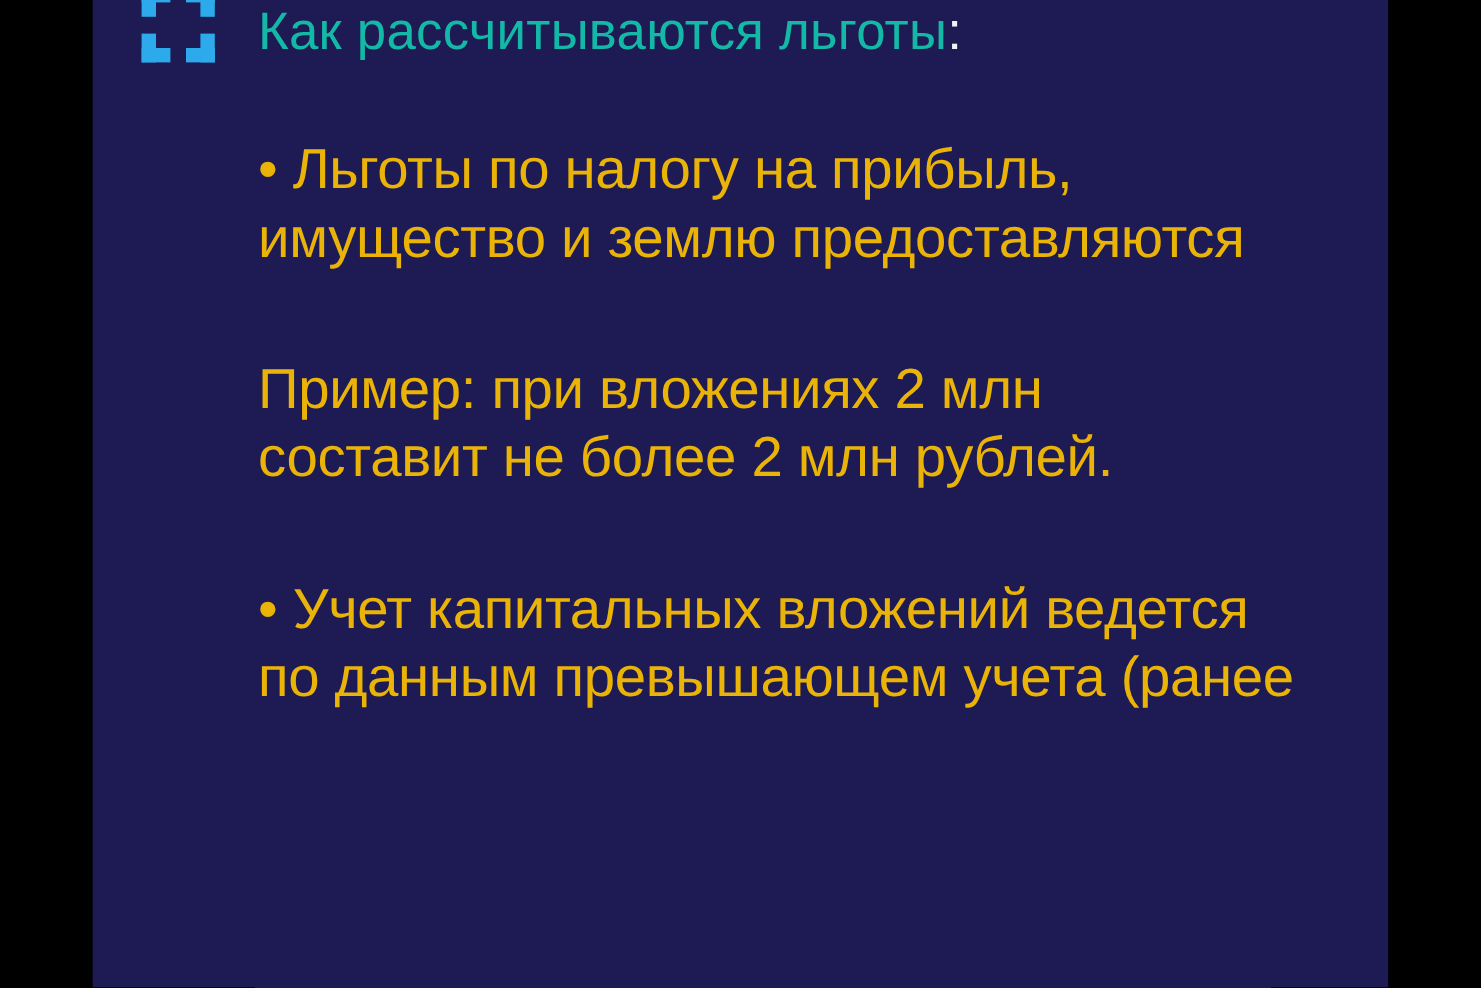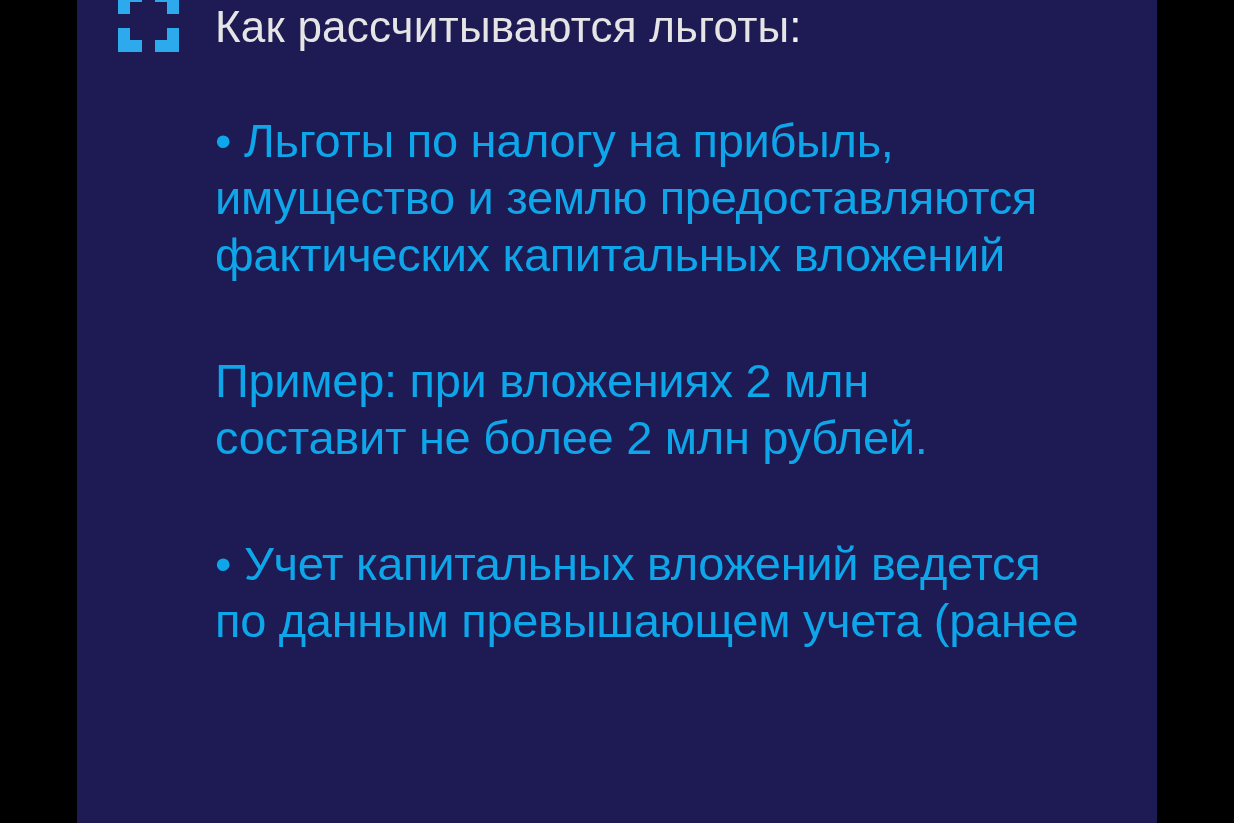--- a/index.html
+++ b/index.html
@@ -48,28 +48,28 @@
   .heading {
     position: absolute;
     left: 138px; top: 0;
     width: 900px;
     font-size: 44px;
     line-height: 54px;
     font-weight: 400;
     letter-spacing: 0.2px;
     white-space: nowrap;
   }
-  .heading .title-main { color: #e5e5e5; }
+  .heading .title-main { color: #14b8a6; }
   .heading .title-colon { color: #f3f3f6; }
 
   .content {
     position: absolute;
     left: 138px; top: 112px;
     width: 880px;
-    color: #0ea5e9;
+    color: #eab308;
     font-size: 47px;
     font-weight: 400;
     letter-spacing: -0.3px;
   }
   .para { margin-bottom: 69px; }
   .para:last-child { margin-bottom: 5px; }
   .line {
     height: 57px;
     line-height: 57px;
     white-space: nowrap;
@@ -92,21 +92,20 @@
       <div class="corner br"></div>
     </div>
 
     <div class="heading"><span class="title-main">Как рассчитываются льготы</span><span class="title-colon">:</span></div>
 
     <div class="content">
 
       <div class="para">
         <div class="line">• Льготы по налогу на прибыль,</div>
         <div class="line">имущество и землю предоставляются</div>
-        <div class="line">фактических капитальных вложений</div>
       </div>
 
       <div class="para">
         <div class="line">Пример: при вложениях 2 млн</div>
         <div class="line">составит не более 2 млн рублей.</div>
       </div>
 
       <div class="para">
         <div class="line">• Учет капитальных вложений ведется</div>
         <div class="line">по данным превышающем учета (ранее</div>

